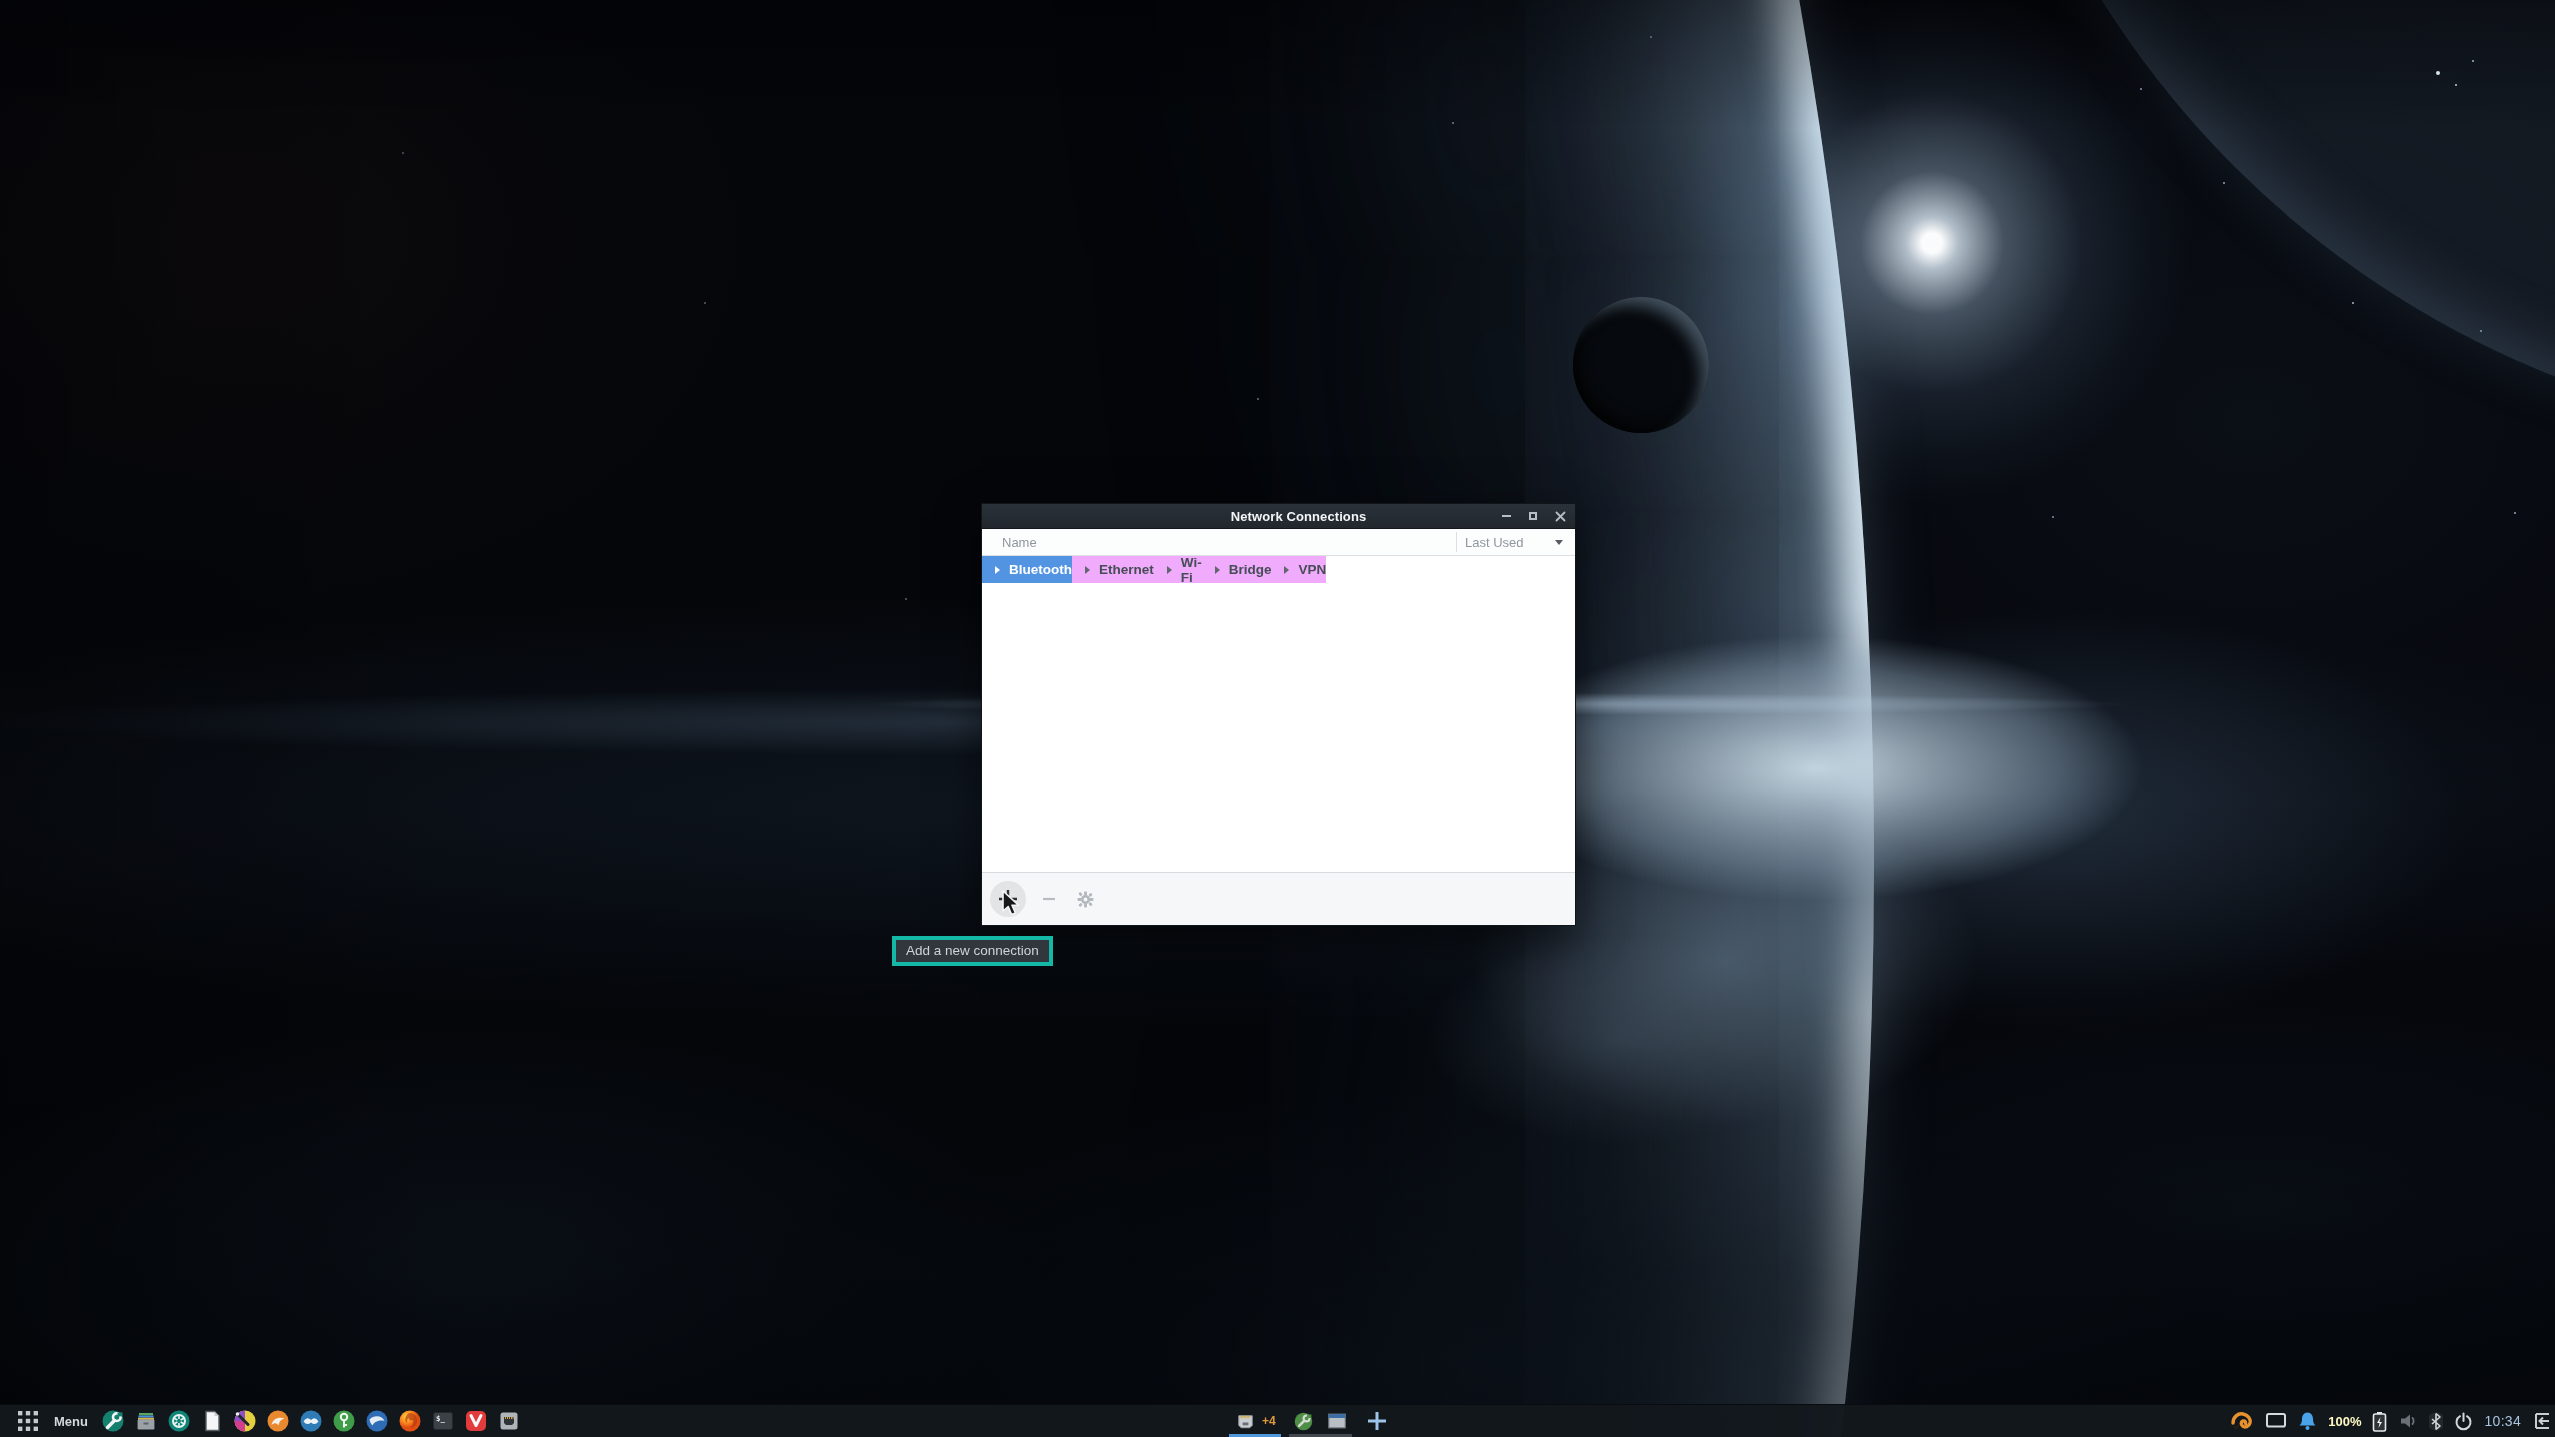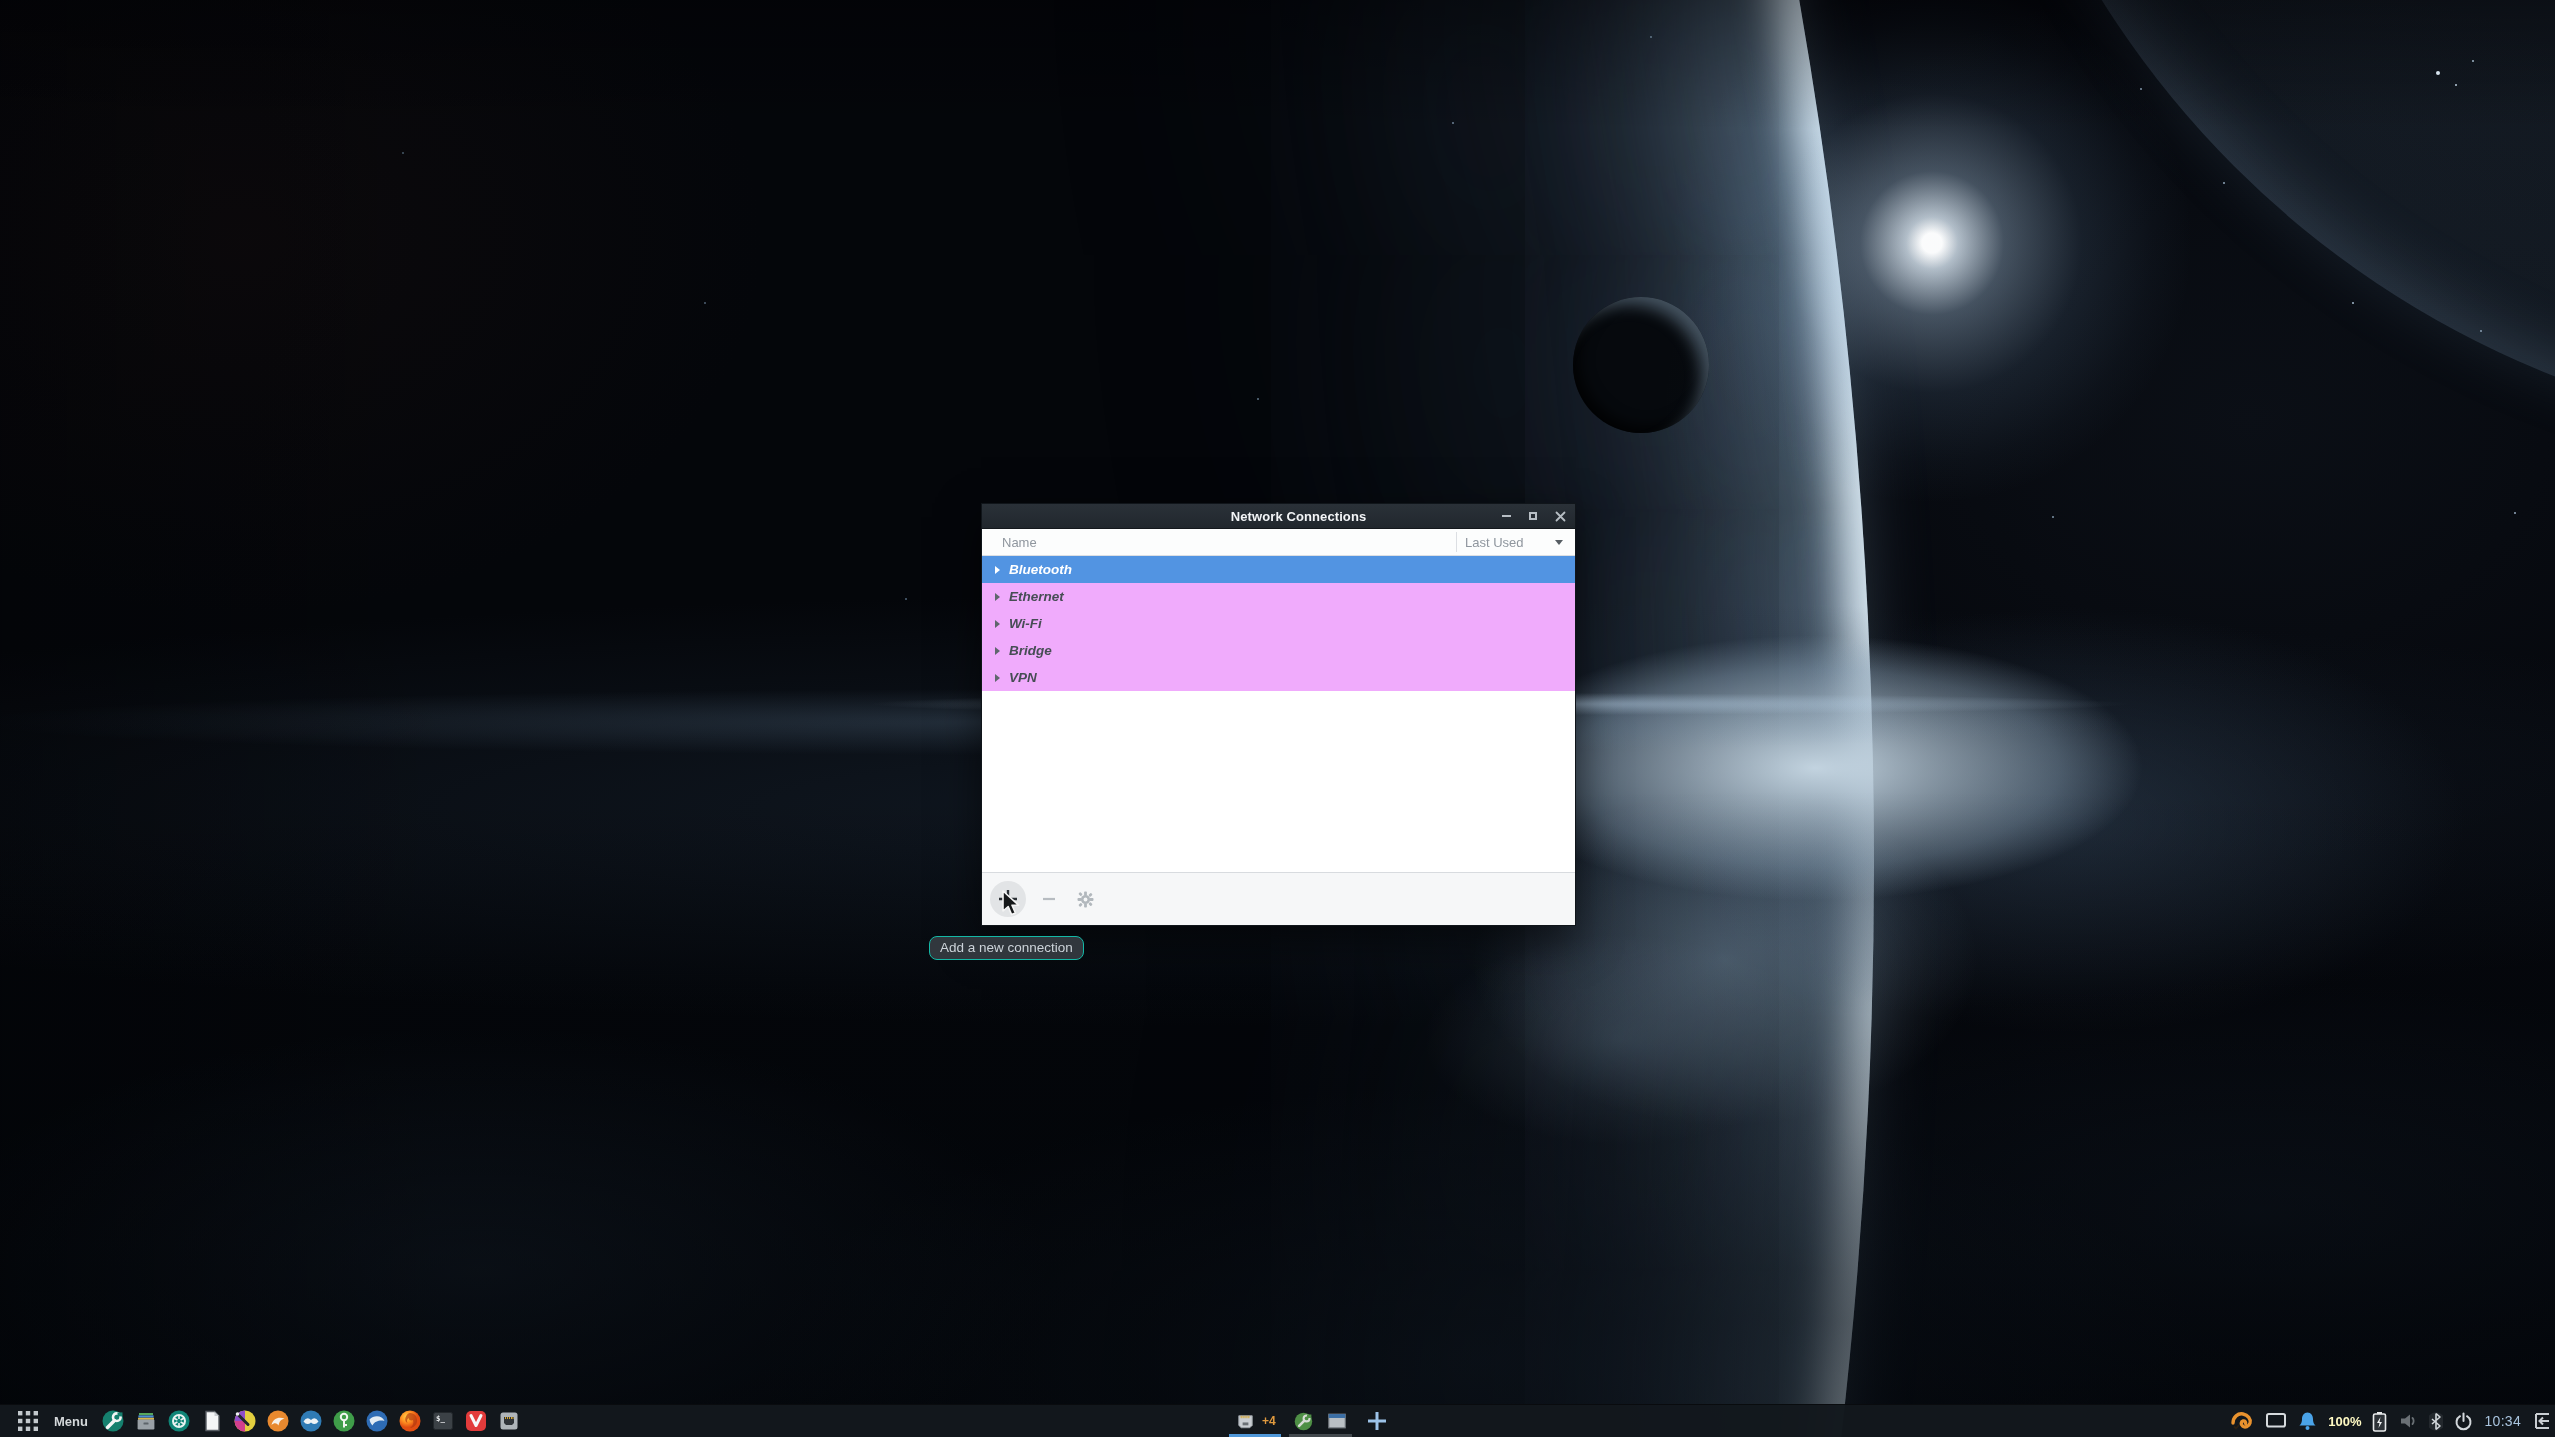--- a/index.html
+++ b/index.html
@@ -61,34 +61,34 @@
   .glyph-min{width:9px;height:2px;background:#b7bec4;}
   .glyph-max{width:8px;height:8px;border:2px solid #b7bec4;box-sizing:border-box;}
   .colheader{height:26px;flex:0 0 26px;background:#fcfdfd;border-bottom:1px solid #dcdfe3;
     display:flex;align-items:center;position:relative;}
   .col-name{flex:0 0 474px;padding-left:20px;font-size:13px;color:#8f969e;box-sizing:border-box;}
   .col-sep{position:absolute;left:474px;top:3px;bottom:3px;width:1px;background:#dcdfe3;}
   .col-last{flex:1;display:flex;align-items:center;justify-content:space-between;padding:0 12px 0 9px;
     font-size:13px;color:#8f969e;}
   .sort-arrow{width:0;height:0;border-left:4px solid transparent;border-right:4px solid transparent;
     border-top:5px solid #565d63;}
-  .conn-list{flex:1;background:#fff;display:flex;flex-direction:column;font-style:italic;}
+  .conn-list{flex:1;background:#fff;display:flex;flex-direction:row;}
   .row{height:27px;flex:0 0 27px;display:flex;align-items:center;background:#f0abfc;}
   .row .tri{width:0;height:0;border-top:4px solid transparent;border-bottom:4px solid transparent;
     border-left:5px solid #5f666d;margin-left:13px;}
   .row .lbl{margin-left:9px;font-size:13.5px;font-weight:700;color:#464d54;}
   .row.selected{background:#5294e2;}
   .row.selected .tri{border-left-color:#fff;}
   .row.selected .lbl{color:#fff;}
   .toolbar{flex:0 0 52px;background:#f6f7f8;border-top:1px solid #d8dbdf;
     display:flex;align-items:center;padding-left:8px;gap:10px;}
   .tb-add{width:36px;height:36px;border-radius:50%;background:#e2e4e6;display:flex;align-items:center;justify-content:center;}
   .tb-plain{width:26px;height:26px;display:flex;align-items:center;justify-content:center;}
 
-  .tooltip{position:absolute;left:929px;top:936px;background:#31373d;border:1px solid #14b8a6;border-radius:8px;
+  .tooltip{position:absolute;left:892px;top:936px;background:#31373d;border:4px solid #14b8a6;border-radius:0;
     padding:3px 10px 4px;font-size:13.5px;color:#ccd3d9;white-space:nowrap;}
   .cursor{position:absolute;left:1001px;top:890px;z-index:50;}
 
   
   .taskbar{position:absolute;left:0;bottom:0;width:100%;height:33px;background:rgba(19,24,29,0.97);
     border-top:1px solid rgba(0,0,0,0.5);display:flex;align-items:center;padding:0 12px;box-sizing:border-box;}
   .tb-left{display:flex;align-items:center;gap:9px;padding-left:4px;}
   .menu-label{font-size:13px;font-weight:700;color:#d4d8da;margin:0 4px 0 5px;}
   .launcher{width:24px;height:24px;display:flex;align-items:center;justify-content:center;}
   .winlist{position:absolute;left:1232px;top:0;bottom:0;display:flex;align-items:center;gap:13px;}

